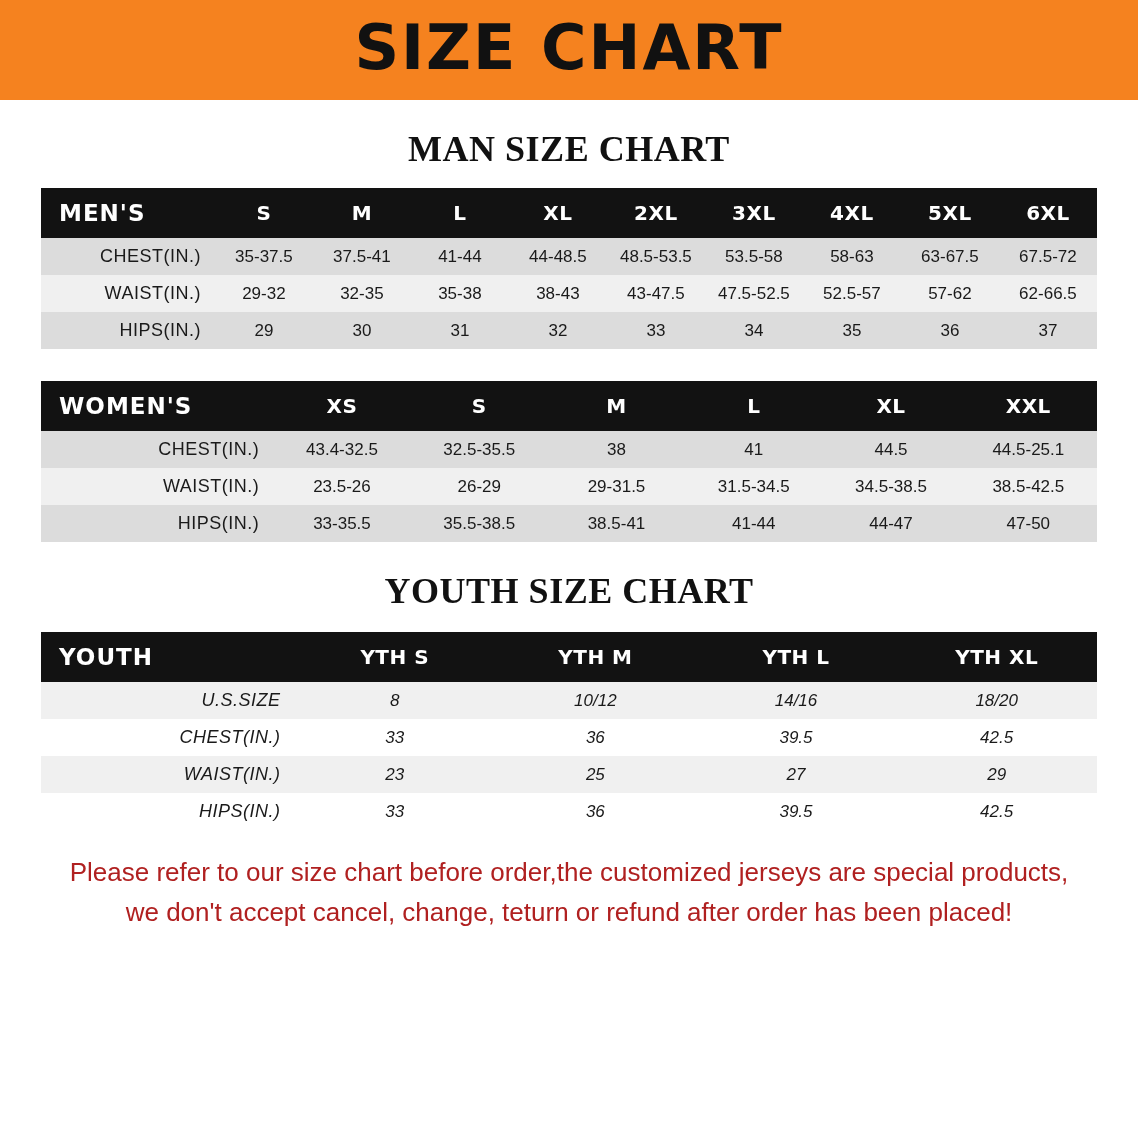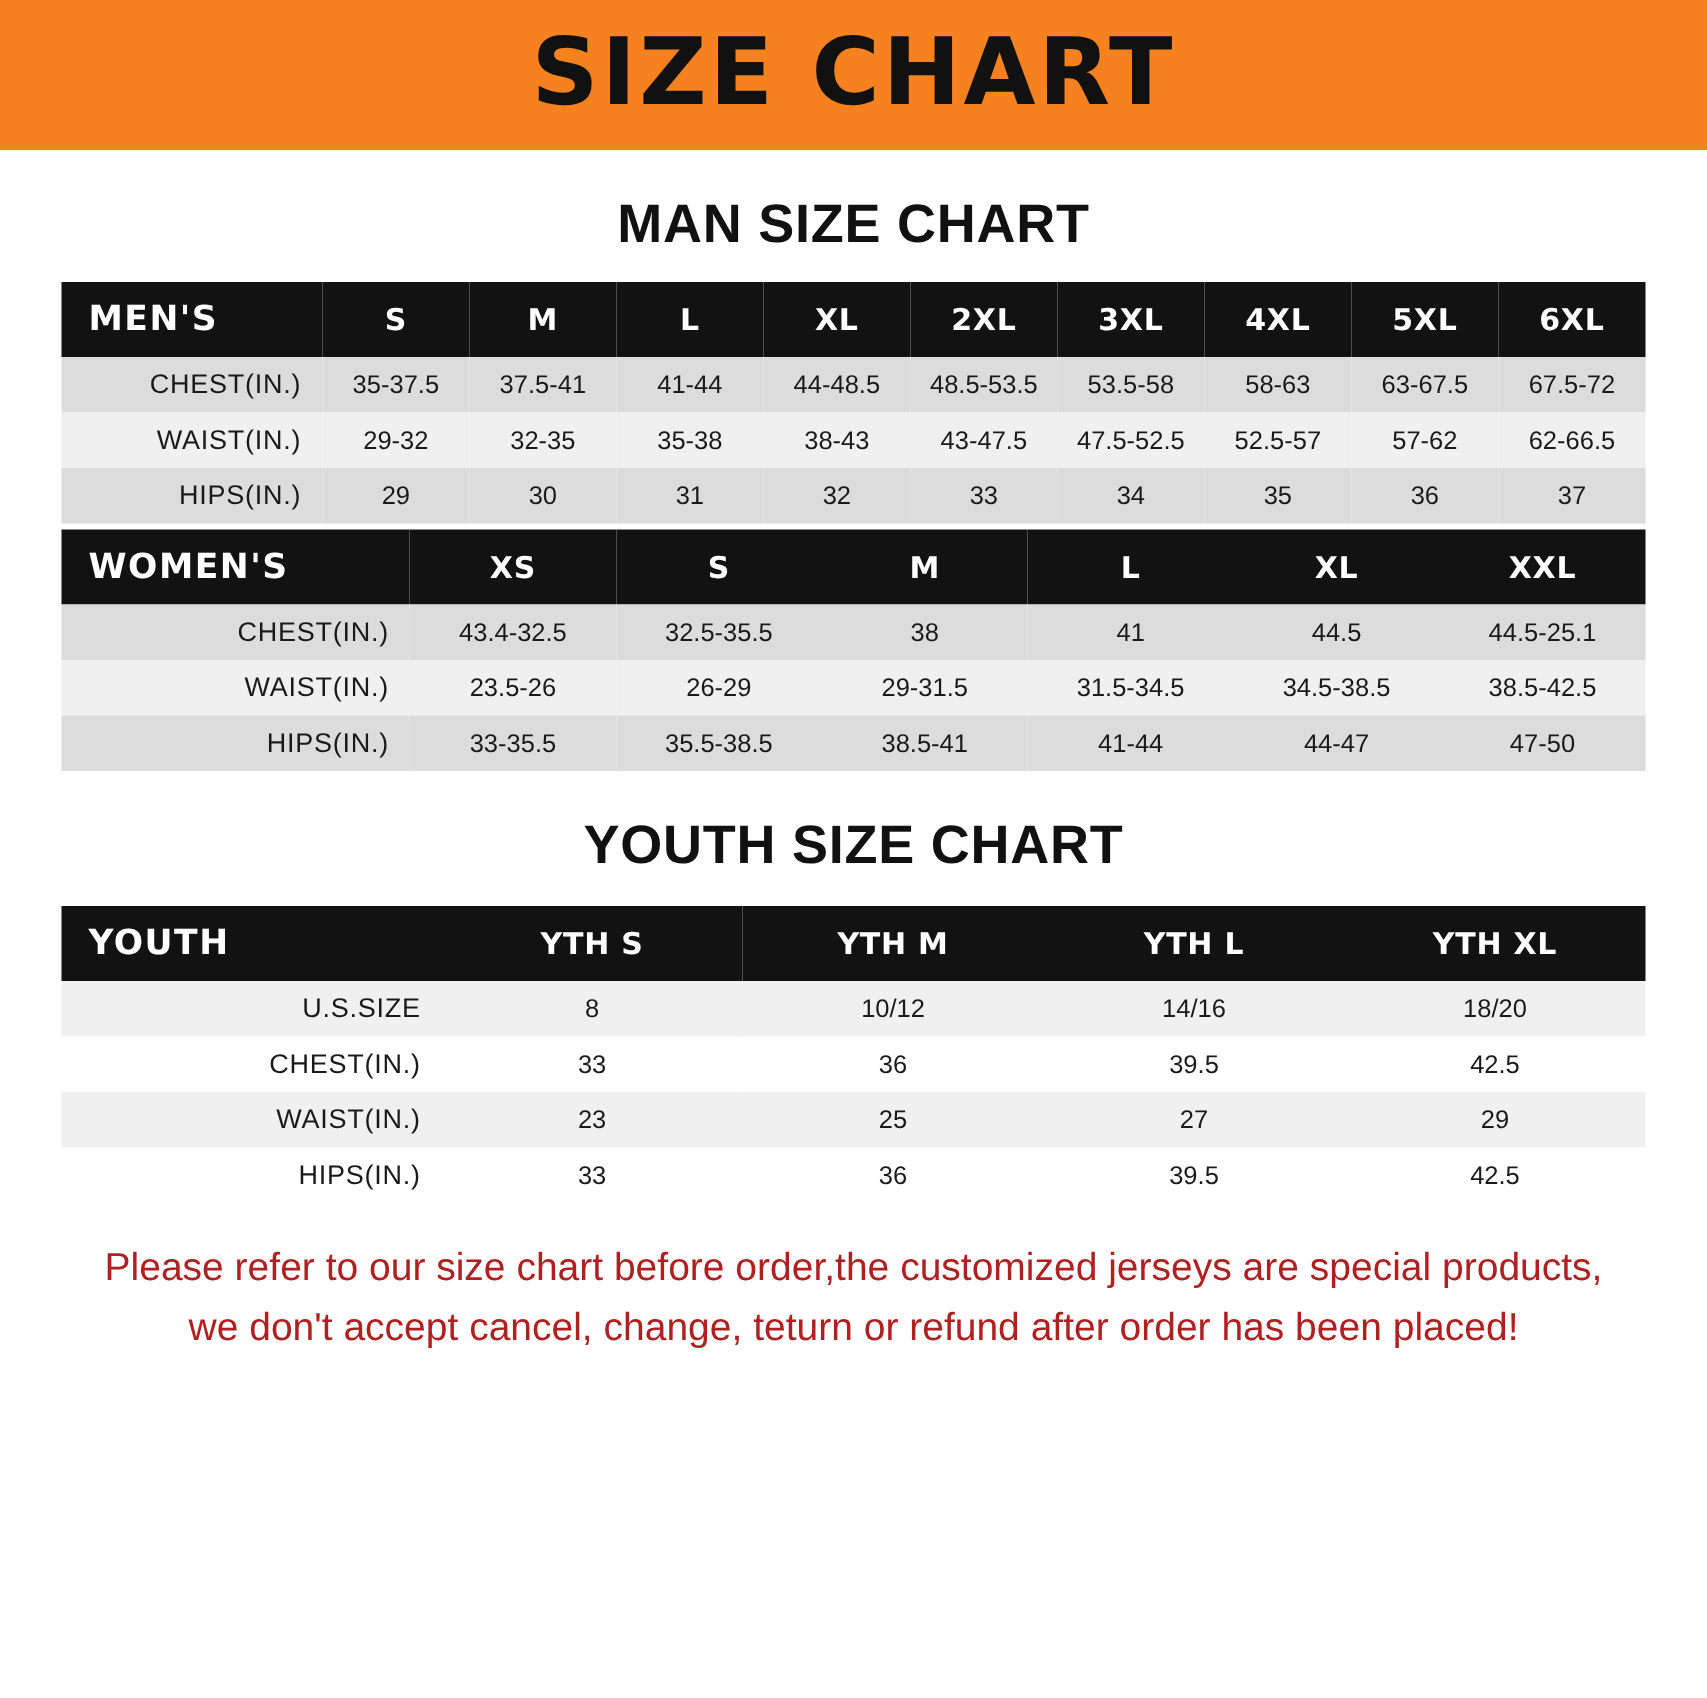--- a/index.html
+++ b/index.html
@@ -35,21 +35,21 @@
     font-size: 62px;
     letter-spacing: 2px;
     color: #111111;
     line-height: 1;
     margin-top: -4px;
   }
 
   
   .section-heading {
     text-align: center;
-    font-family: Liberation Sans, sans-serif;
+    font-family: Liberation Serif, serif;
     font-weight: bold;
     font-size: 36px;
     color: #111111;
     letter-spacing: 0.5px;
   }
   .heading-man    { margin-top: 28px; }
   .heading-women  { margin-top: 42px; }
   .heading-youth  { margin-top: 28px; }
 
   
@@ -94,31 +94,31 @@
   table.size-table tbody tr.shade-a td { background: #dcdcdc; }
   table.size-table tbody tr.shade-b td { background: #f0f0f0; }
   table.size-table tbody tr.shade-c td { background: #ffffff; }
 
   
   .man-table { margin-top: 18px; }
   .man-table thead th { font-size: 19px; }
   .man-table tbody td { font-size: 16px; }
 
   
-  .women-table { margin-top: 4px; }
+  .women-table { margin-top: 32px; }
   .women-table thead th { font-size: 23px; padding: 18px 2px; }
   .women-table thead th.label-col { font-size: 25px; }
   .women-table tbody td { font-size: 19px; padding: 12px 2px; }
   .women-table tbody td.label-col { font-size: 19px; }
 
   
   .youth-table { margin-top: 20px; }
   .youth-table thead th { font-size: 23px; padding: 18px 2px; }
   .youth-table thead th.label-col { font-size: 25px; }
-  .youth-table tbody td { font-size: 19px; padding: 14px 2px; }
+  .youth-table tbody td { font-size: 19px; padding: 14px 2px; font-style: italic; }
   .youth-table tbody td.label-col { font-size: 19px; text-align: center; padding-right: 0; }
 
   
   .footer-note {
     margin: 22px auto 0 auto;
     width: 1060px;
     text-align: center;
     color: #b02020;
     font-family: "Liberation Sans", sans-serif;
     font-size: 26px;

